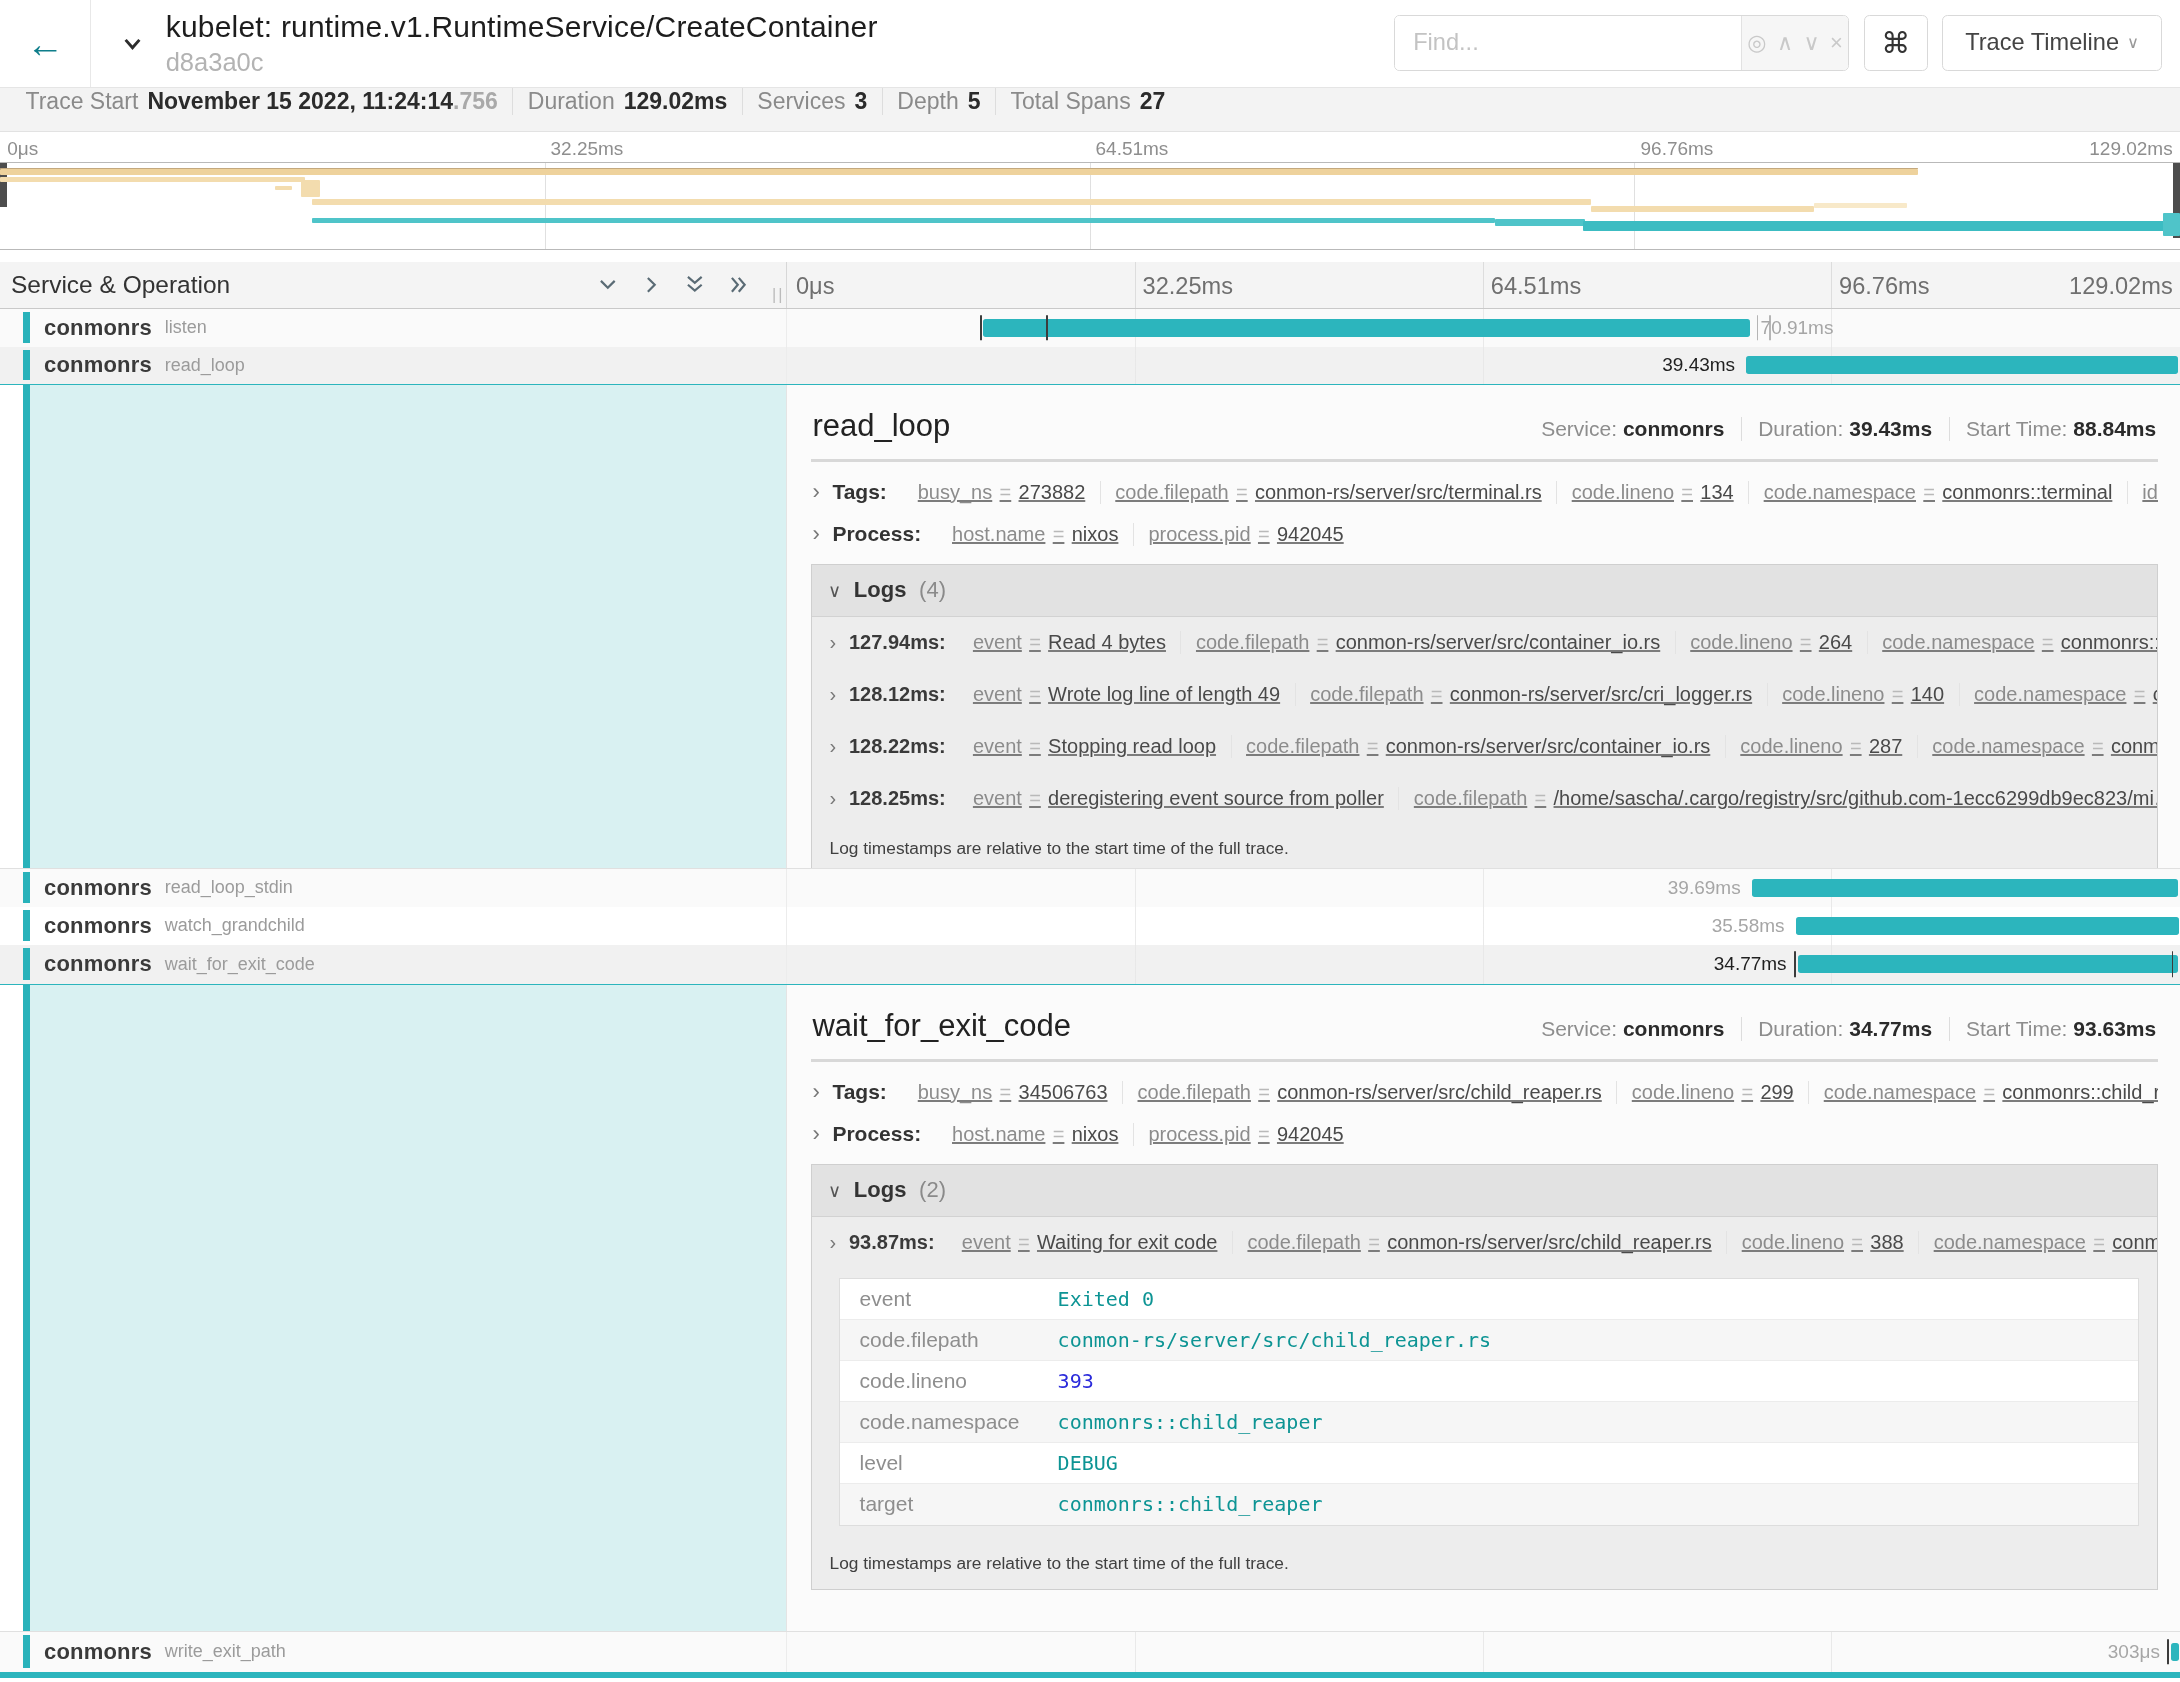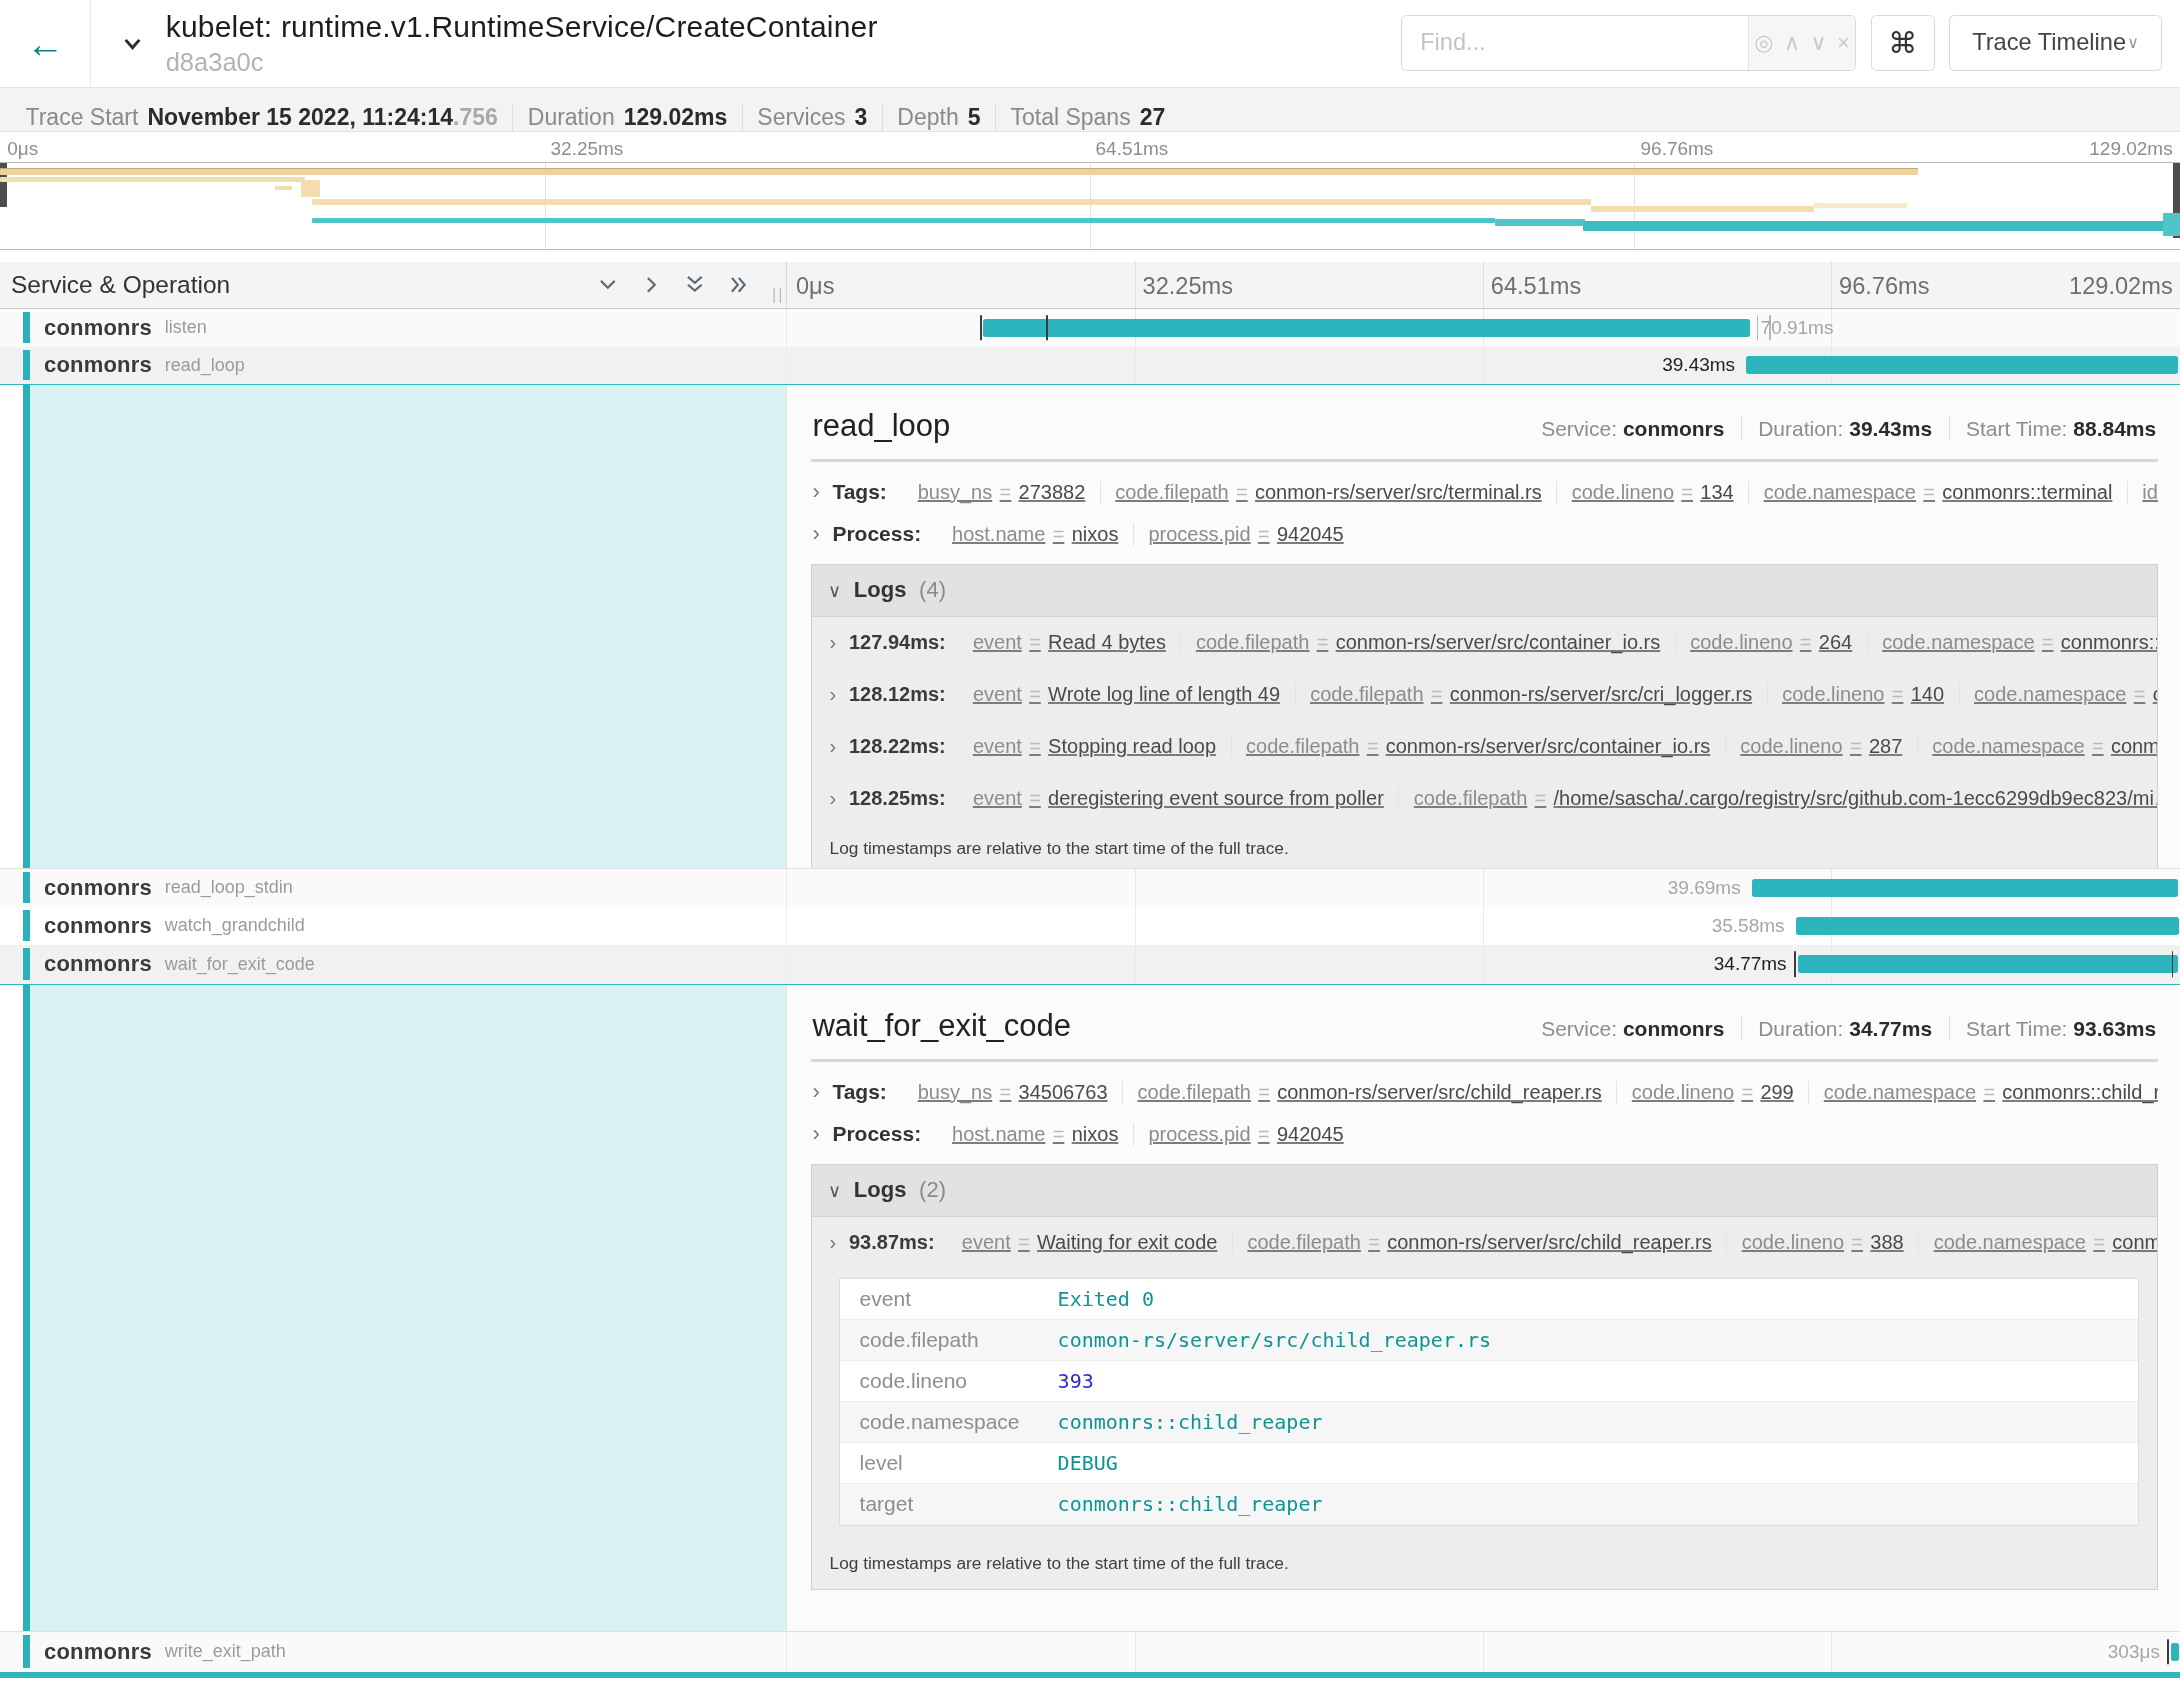--- a/index.html
+++ b/index.html
@@ -20,26 +20,26 @@
   .findbox { display:flex; width:455px; height:56px; border:0.9px solid #d9d9d9; border-radius:5.5px; overflow:hidden; background:#fff; }
   .findbox input { flex:1; border:none; outline:none; font-size:23.6px; padding:0 18px; color:#444;
                    font-family:"Liberation Sans",sans-serif; }
   .findbox input::placeholder { color:#c3c3c3; }
   .findtools { width:173px; background:#f6f6f6; border-left:0.9px solid #e2e2e2; display:flex; align-items:center;
                justify-content:space-around; color:#c9c9c9; font-size:22px; }
   .findtools span { cursor:pointer; }
   .sqbtn { height:56px; min-width:64px; border:0.9px solid #d9d9d9; border-radius:5.5px; background:#fff;
            display:flex; align-items:center; justify-content:center; font-size:29px; color:#333; cursor:pointer; }
   .ddbtn { height:56px; padding:0 22px; border:0.9px solid #d9d9d9; border-radius:5.5px; background:#fff;
-           display:flex; align-items:center; gap:1px; font-size:23.6px; color:#444; cursor:pointer; }
+           display:flex; align-items:center; gap:8px; font-size:23.6px; color:#444; cursor:pointer; }
   .ddbtn .caret { font-size:16.4px; color:#999; }
 
   
   .summary { height:45px; background:#f3f3f3; border-top:0.9px solid #e5e5e5; border-bottom:0.9px solid #e2e2e2;
-             display:flex; align-items:flex-end; padding-left:11px; font-size:23px; color:#8a8a8a; }
+             display:flex; align-items:flex-start; padding-left:11px; font-size:23px; color:#8a8a8a; }
   .summary .item { padding:0 14.5px; border-right:0.9px solid #ddd; display:flex; gap:9px; align-items:baseline; }
   .summary .item:last-child { border-right:none; }
   .summary b { color:#2b2b2b; font-weight:700; }
   .summary .frac { color:#a9a9a9; font-weight:700; }
 
   
   .mini-ticks { position:relative; height:30px; font-size:19px; color:#8e8e8e; }
   .mini-ticks span { position:absolute; top:5.5px; }
   .mini-ticks .t0 { left:7.3px; } .mini-ticks .t1 { left:25%; padding-left:5.5px; }
   .mini-ticks .t2 { left:50%; padding-left:5.5px; } .mini-ticks .t3 { left:75%; padding-left:5.5px; }

